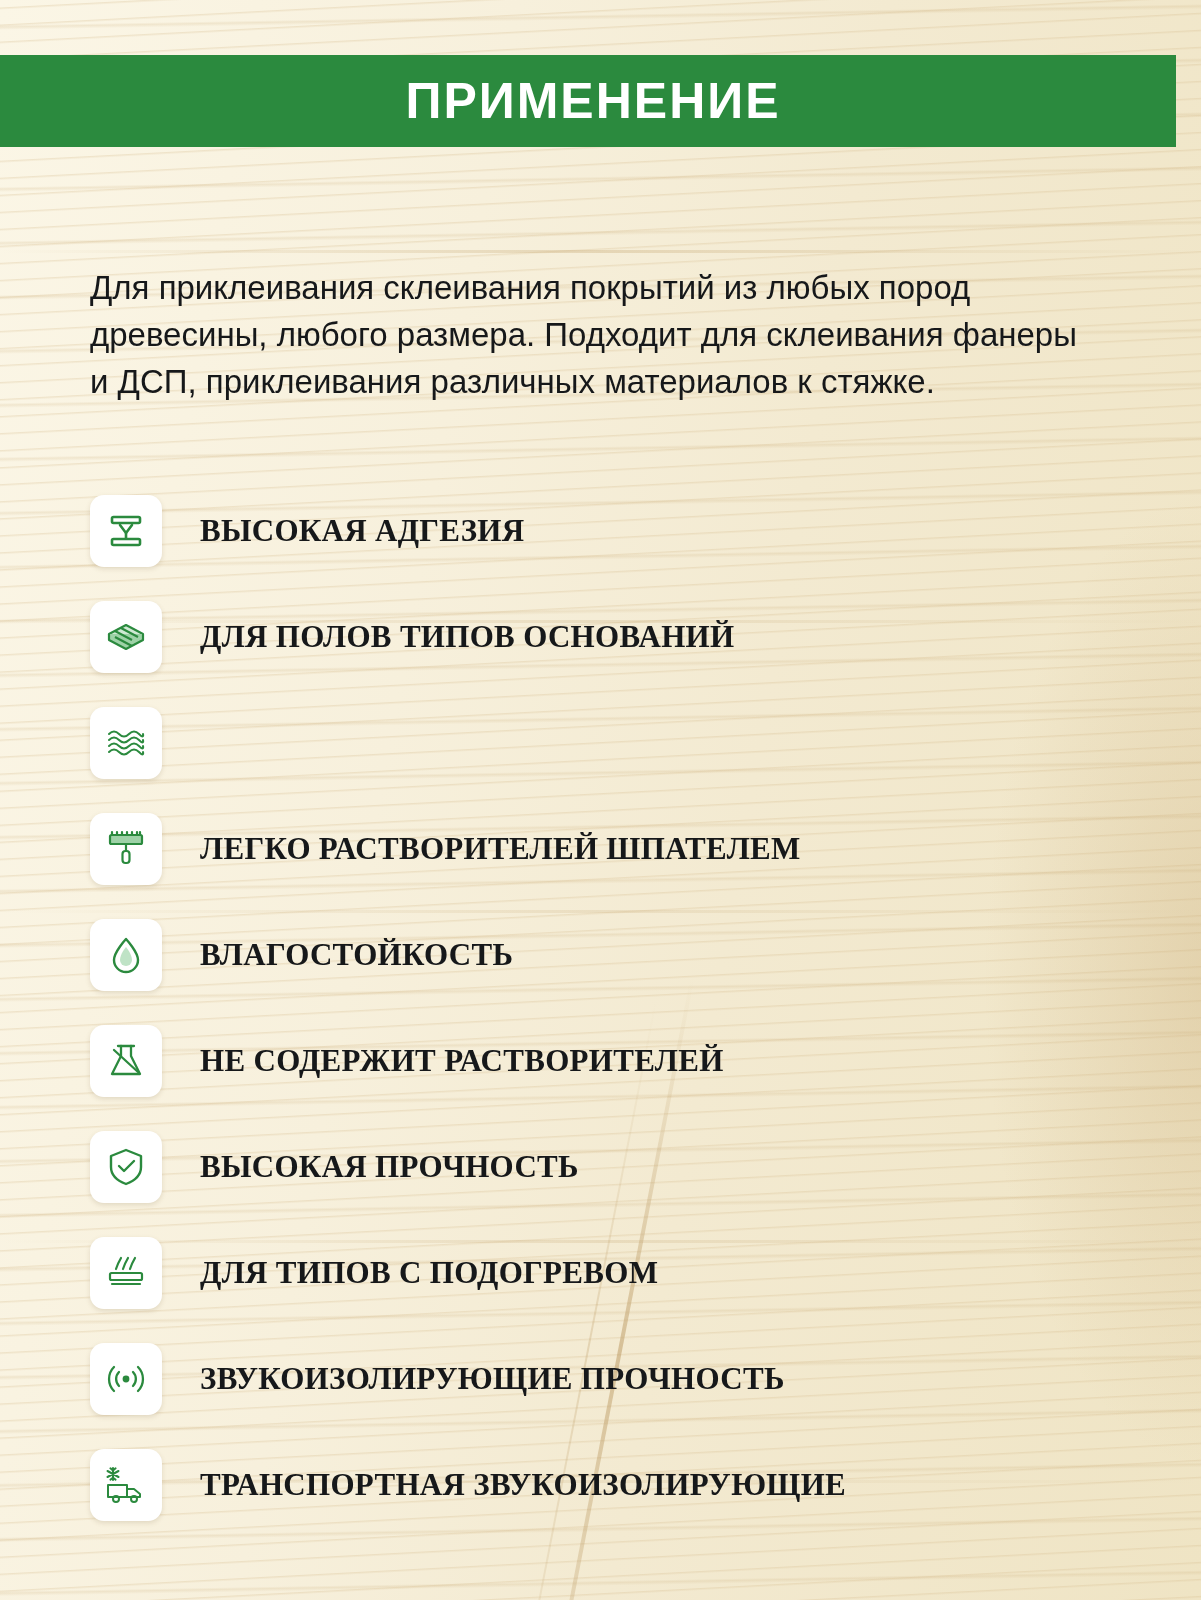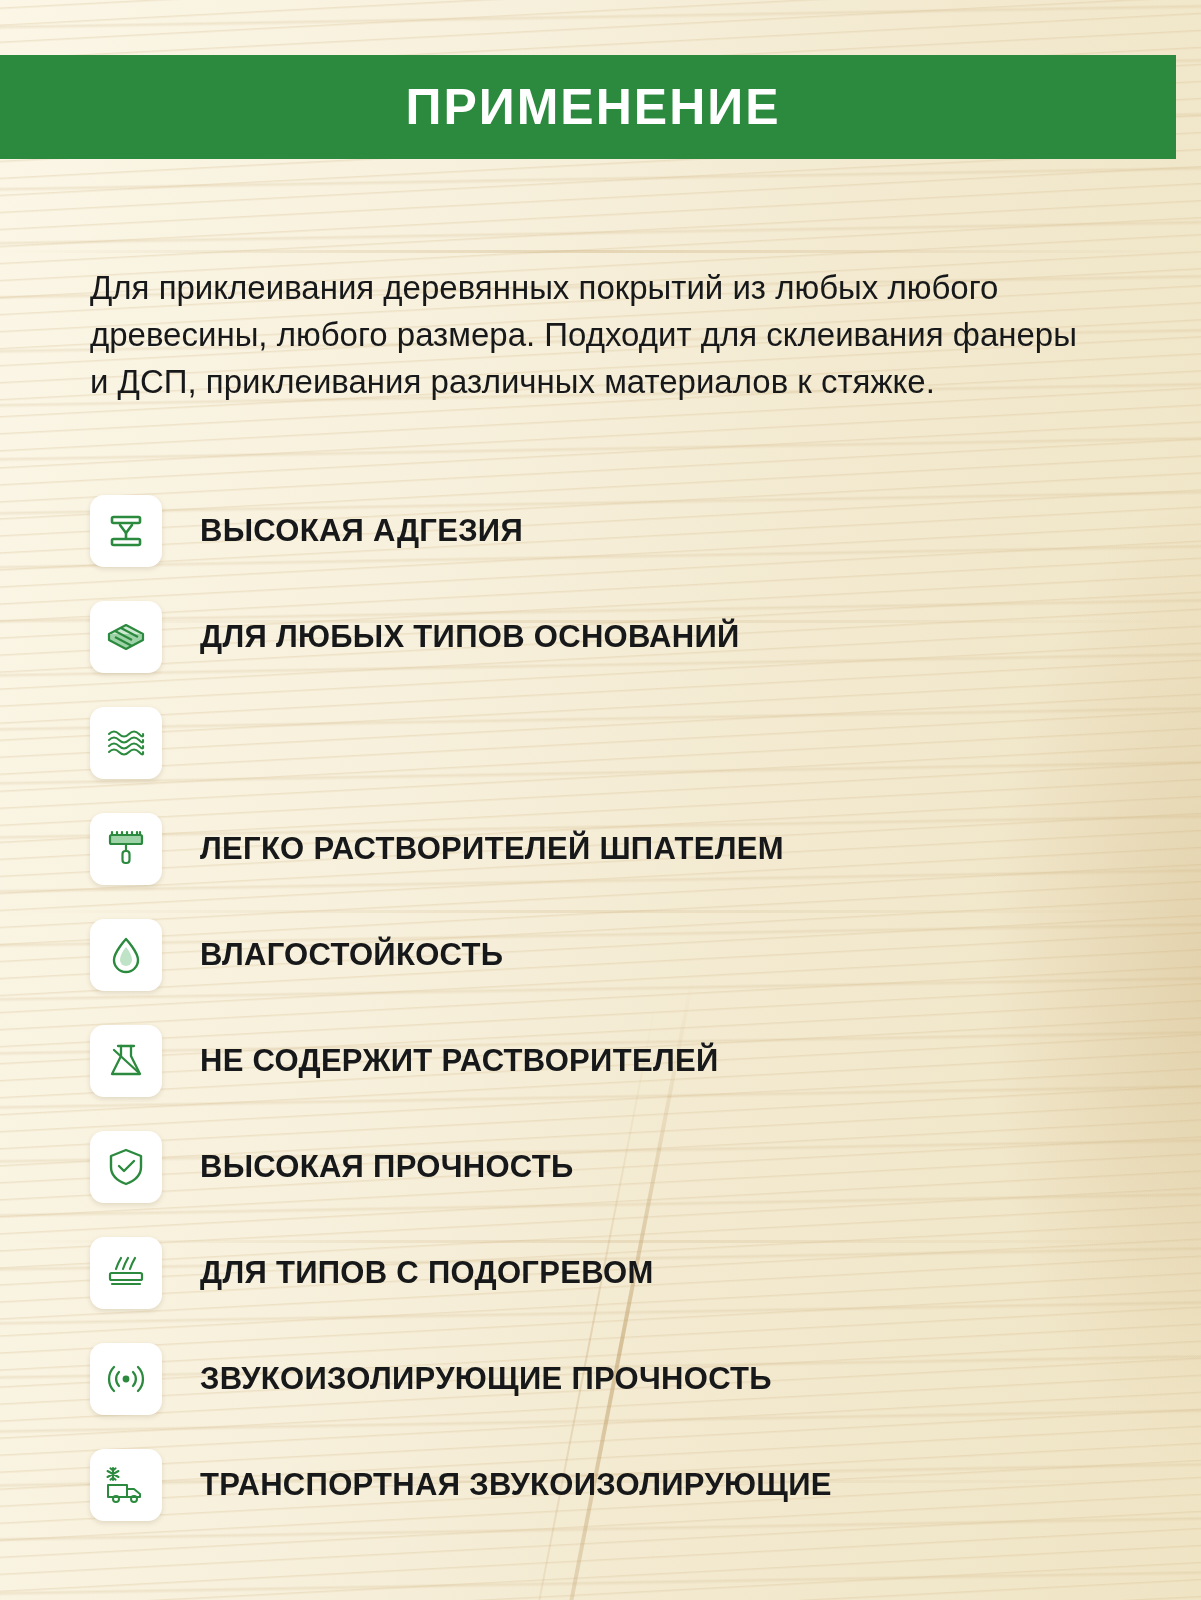--- a/index.html
+++ b/index.html
@@ -80,21 +80,21 @@
     transform-origin: top center;
     pointer-events: none;
   }
 
   
   .header-band {
     position: absolute;
     top: 55px;
     left: 0;
     width: 1176px;
-    height: 104px;
+    height: 92px;
     background: #2b8a3e;
     display: flex;
     align-items: center;
     justify-content: center;
     box-sizing: border-box;
   }
   .header-band .title {
     color: #ffffff;
     font-size: 50px;
     font-weight: bold;
@@ -113,20 +113,21 @@
     line-height: 1.42;
     color: #16181a;
   }
 
   
   .features {
     position: absolute;
     top: 478px;
     left: 90px;
     width: 1030px;
+    font-family: Liberation Serif, serif;
   }
   .feature-row {
     display: flex;
     align-items: center;
     height: 106px;
   }
   .icon-box {
     width: 72px;
     height: 72px;
     min-width: 72px;
@@ -161,21 +162,21 @@
   <div class="grain-streak" style="top:250px;left:0;width:1201px;"></div>
   <div class="grain-streak" style="top:620px;left:0;width:1201px;opacity:.7"></div>
   <div class="grain-streak" style="top:910px;left:0;width:1201px;opacity:.6"></div>
   <div class="grain-streak" style="top:1240px;left:0;width:1201px;opacity:.7"></div>
   <div class="grain-streak" style="top:1480px;left:0;width:1201px;opacity:.5"></div>
 
   <div class="header-band">
     <div class="title">ПРИМЕНЕНИЕ</div>
   </div>
 
-  <p class="intro">Для приклеивания деревянных покрытий из любых любого древесины, любого размера. Подходит для склеивания фанеры и ДСП, приклеивания различных материалов к стяжке.</p>
+  <p class="intro">Для приклеивания склеивания покрытий из любых пород древесины, любого размера. Подходит для склеивания фанеры и ДСП, приклеивания различных материалов к стяжке.</p>
 
   <div class="features">
 
     <div class="feature-row">
       <div class="icon-box">
         <svg width="44" height="44" viewBox="0 0 44 44" fill="none" stroke="#2b8a3e" stroke-width="2.6" stroke-linecap="round" stroke-linejoin="round">
           <rect x="8" y="8" width="28" height="6" rx="1.5"></rect>
           <rect x="8" y="30" width="28" height="6" rx="1.5"></rect>
           <path d="M16 16 L22 24 L28 16"></path>
           <path d="M22 24 L22 29"></path>
@@ -185,21 +186,21 @@
     </div>
 
     <div class="feature-row">
       <div class="icon-box">
         <svg width="46" height="46" viewBox="0 0 46 46" fill="none" stroke="#2b8a3e" stroke-width="2.2" stroke-linejoin="round">
           <path d="M6 20 L23 11 L40 20 L23 29 Z" fill="#cfe9d3"></path>
           <path d="M6 20 L6 26 L23 35 L40 26 L40 20" fill="#9ed2a7"></path>
           <path d="M12 17 L29 26 M18 14 L35 23 M12 23 L29 32"></path>
         </svg>
       </div>
-      <div class="feature-label">ДЛЯ ЛЮБЫХ ТИПОВ ОСНОВАНИЙ</div>
+      <div class="feature-label">ДЛЯ ПОЛОВ ТИПОВ ОСНОВАНИЙ</div>
     </div>
 
     <div class="feature-row">
       <div class="icon-box">
         <svg width="46" height="40" viewBox="0 0 46 40" fill="none" stroke="#2b8a3e" stroke-width="2" stroke-linecap="round">
           <path d="M6 11 q5 -5 10 0 t10 0 t10 0 t4 0"></path>
           <path d="M6 17 q5 -5 10 0 t10 0 t10 0 t4 0"></path>
           <path d="M6 23 q5 -5 10 0 t10 0 t10 0 t4 0"></path>
           <path d="M6 29 q5 -5 10 0 t10 0 t10 0 t4 0"></path>
         </svg>

